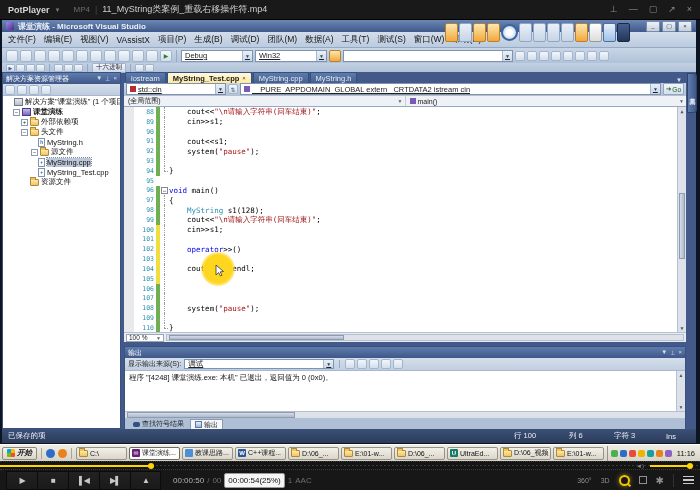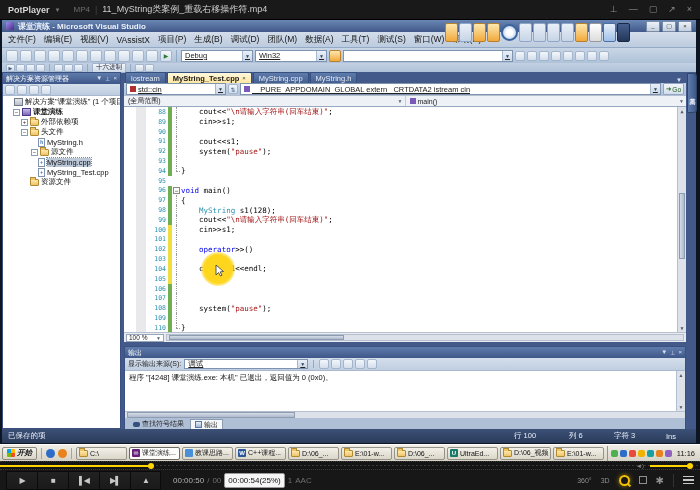--- a/index.html
+++ b/index.html
@@ -88,21 +88,21 @@
   .red{background:#B03030;}
   .purple{background:#7A5AB8;}
   .gobtn{height:10px;padding:0 2px;border:1px solid #8FA6C6;border-radius:1px;background:linear-gradient(#F3F7FB,#D3DEEB);
     font-size:6.5px;color:#1a5c1a;display:flex;align-items:center;gap:1px;flex:none;}
   .scopenav{height:11px;background:#Eef1f6;border-top:1px solid #B5BFCE;display:flex;align-items:center;box-sizing:border-box;}
   .scombo{height:11px;flex:1;display:flex;align-items:center;font-size:7px;color:#222;padding-left:4px;
     border-right:1px solid #C5CEDC;box-sizing:border-box;gap:2px;}
   .scombo .arr2{margin-left:auto;font-size:5px;color:#567;padding-right:2px;}
   
   .code{position:relative;height:226px;background:#fff;border-top:1px solid #98A8C0;overflow:hidden;
-    font-family:"DejaVu Sans Mono","Liberation Mono",monospace;box-sizing:border-box;padding-left:12px;}
+    font-family:"DejaVu Sans Mono","Liberation Mono",monospace;box-sizing:border-box;}
   .cl{display:flex;height:9.826px;align-items:center;}
   .ind{width:10px;align-self:stretch;background:#E9E9EC;flex:none;}
   .lnum{width:20px;text-align:right;color:#2B91AF;font-size:6.5px;padding-right:2px;flex:none;}
   .cbar{width:4px;align-self:stretch;flex:none;}
   .cbar.green{background:#6FAE52;}
   .cbar.yellow{background:#F2DD3E;}
   .fold{width:9px;align-self:stretch;flex:none;position:relative;}
   .fold.fline::before{content:'';position:absolute;left:4px;top:0;bottom:0;border-left:1px dotted #999;}
   .fold.fend::before{content:'';position:absolute;left:4px;top:0;height:50%;border-left:1px dotted #999;}
   .fold.fend::after{content:'';position:absolute;left:4px;top:50%;width:4px;border-top:1px dotted #999;}
@@ -617,21 +617,21 @@
         <div class="panelh">
           <span>输出</span>
           <span class="hbtns">
             <span>▼</span>
             <span>⊥</span>
             <span>×</span>
           </span>
         </div>
         <div class="optb">
           <span>显示输出来源(S):</span>
-          <div class="combo" style="width:124px;height:10px;">
+          <div class="combo" style="width:150px;height:10px;">
             <span>调试</span>
               <span class="arr">▼</span>
           </div>
           <span class="tsep" style="height:8px;"></span>
           <span id="optbicons" style="display:flex;gap:2px;">
               <span class="ti sm"></span>
               <span class="ti sm"></span>
               <span class="ti sm"></span>
               <span class="ti sm"></span>
               <span class="ti sm"></span>

